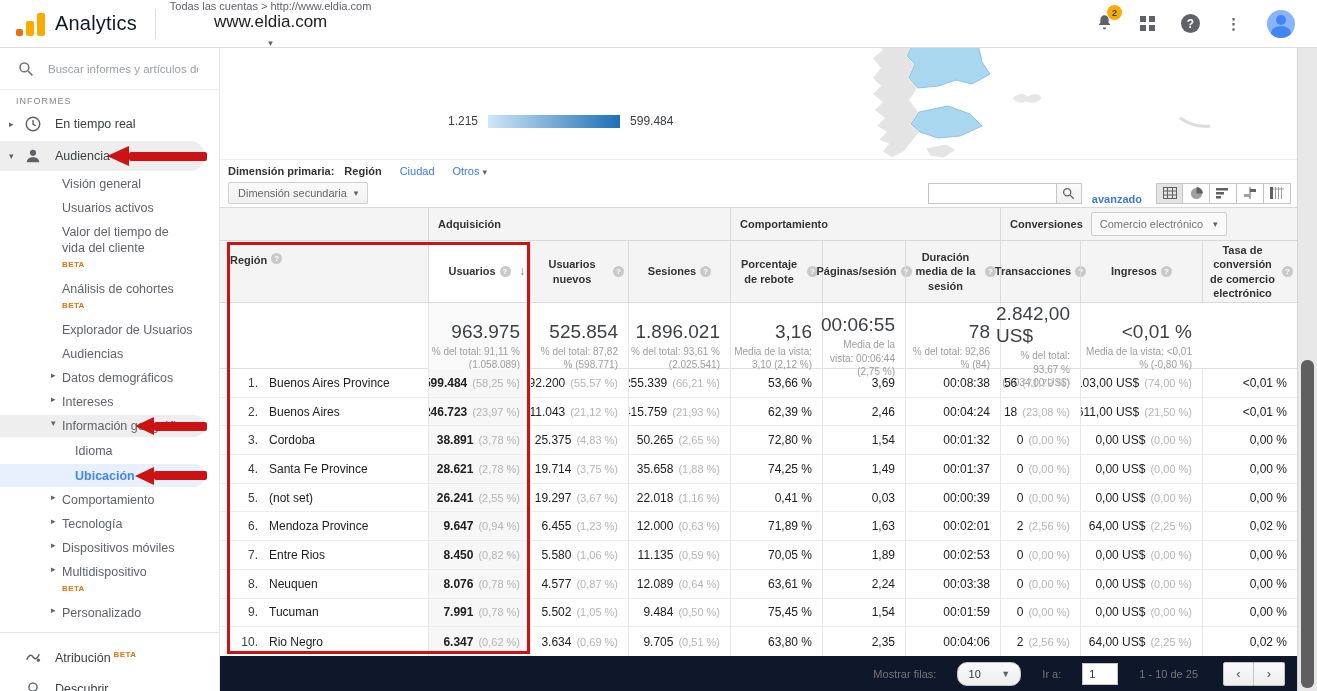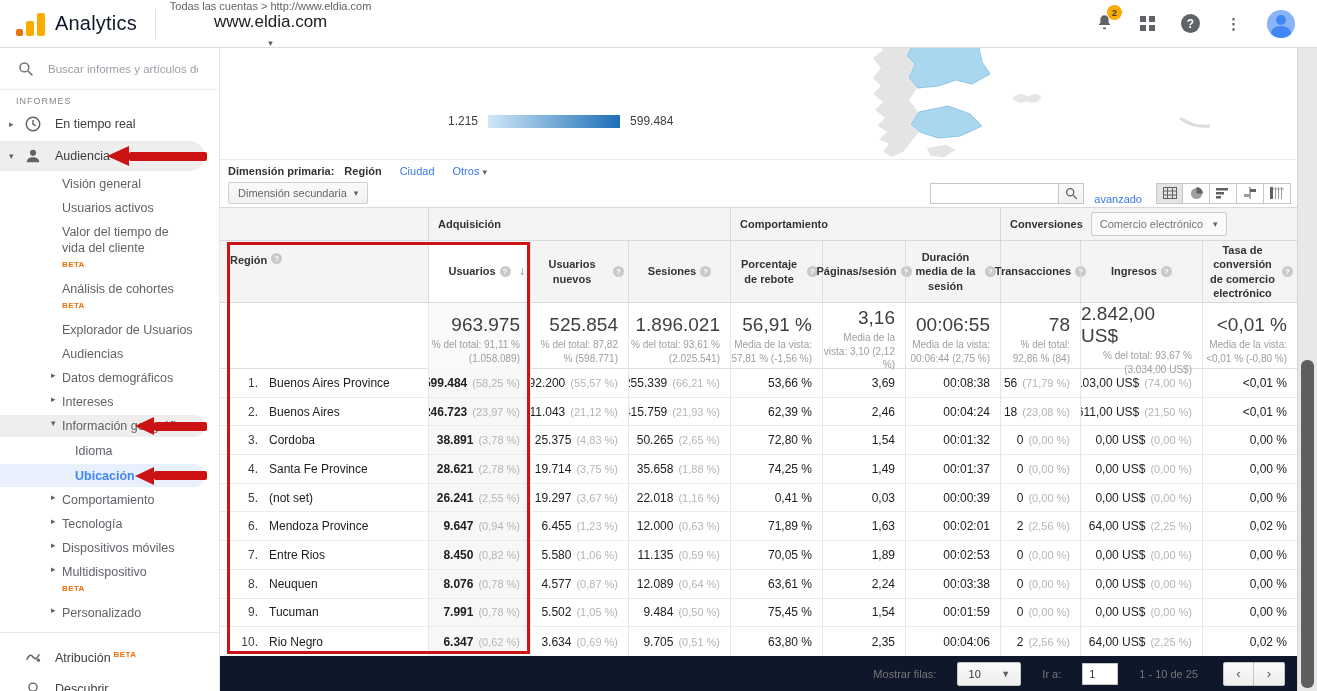--- a/index.html
+++ b/index.html
@@ -91,21 +91,21 @@
   .toolbar-row { position:relative; height:26px; }
   .btn-secondary { position:absolute; left:8px; top:1px; height:22px; padding:0 9px; font-size:11px;
     color:#666; background:linear-gradient(#fafafa,#f1f1f1); border:1px solid #cfcfcf; border-radius:2px;
     display:flex; align-items:center; gap:7px; cursor:pointer; }
   .tool-right { position:absolute; right:6px; top:0; display:flex; align-items:center; }
   .tsearch { display:flex; }
   .tsearch input { width:128px; height:21px; border:1px solid #c6c6c6; border-right:none; font-size:11px;
     padding:0 5px; outline:none; font-family:"Liberation Sans", sans-serif; }
   .tsearch .mag-btn { width:26px; height:21px; border:1px solid #c6c6c6; background:linear-gradient(#fafafa,#f1f1f1);
     display:flex; align-items:center; justify-content:center; cursor:pointer; }
-  .adv-link { color:#3b78e7; font-size:11px; margin:12px 14px 0 10px; cursor:pointer; }
+  .adv-link { color:#3b78e7; font-size:11px; margin:12px 14px 0 10px; cursor:pointer;font-weight:bold; }
   .view-group { display:flex; }
   .view-btn { width:27px; height:21px; border:1px solid #c6c6c6; border-left:none;
     background:#fff; display:flex; align-items:center; justify-content:center; cursor:pointer; }
   .view-btn:first-child { border-left:1px solid #c6c6c6; }
   .view-btn.active { background:#e4e4e4; }
   .view-btn svg { display:block; }
 
   
   .ga-table { border-top:1px solid #d9d9d9; font-size:12px; color:#3c4043; }
   .grow { display:grid; grid-template-columns:208px 302px 270px 297px; height:33px;
@@ -149,21 +149,21 @@
   .dcell.sorted { background:#f7f7f7; }
   .rank { width:38px; text-align:right; color:#3c4043; flex:none; }
   .rname { margin-left:11px; color:#212121; }
   .val { color:#212121; }
   .val.bold { font-weight:bold; }
   .pct { color:#b5b5b5; font-size:11px; margin-left:5px; }
 
   .table-footer { height:36px; display:flex; align-items:center; justify-content:flex-end;
     gap:21px; padding-right:12px; font-size:11px; color:#757575; background:#0f172a; }
   .rows-select { width:64px; height:24px; background:linear-gradient(#fafafa,#eee); border:1px solid #c6c6c6;
-    border-radius:2px; display:flex; align-items:center; justify-content:space-around; color:#333;
+    border-radius:10px; display:flex; align-items:center; justify-content:space-around; color:#333;
     cursor:pointer; font-size:11px; }
   .goto-input { width:36px; height:22px; border:1px solid #c6c6c6; font-size:11px; padding:0 6px;
     color:#333; outline:none; font-family:"Liberation Sans", sans-serif; }
   .pag-group { display:flex; margin-left:4px; }
   .pag-btn { width:31px; height:24px; background:linear-gradient(#fafafa,#eee); border:1px solid #c6c6c6;
     display:flex; align-items:center; justify-content:center; color:#555; font-size:13px; cursor:pointer; }
   .pag-btn:first-child { border-radius:2px 0 0 2px; }
   .pag-btn:last-child { border-left:none; border-radius:0 2px 2px 0; }
 
   
@@ -492,24 +492,20 @@
         </div>
         <div class="tcell">
           <span class="tv">525.854</span>
             <span class="ts">% del total: 87,82 % (598.771)</span>
         </div>
         <div class="tcell">
           <span class="tv">1.896.021</span>
             <span class="ts">% del total: 93,61 % (2.025.541)</span>
         </div>
         <div class="tcell">
-          <span class="tv">56,91 %</span>
-            <span class="ts">Media de la vista: 57,81 % (-1,56 %)</span>
-        </div>
-        <div class="tcell">
           <span class="tv">3,16</span>
             <span class="ts">Media de la vista: 3,10 (2,12 %)</span>
         </div>
         <div class="tcell">
           <span class="tv">00:06:55</span>
             <span class="ts">Media de la vista: 00:06:44 (2,75 %)</span>
         </div>
         <div class="tcell">
           <span class="tv">78</span>
             <span class="ts">% del total: 92,86 % (84)</span>

